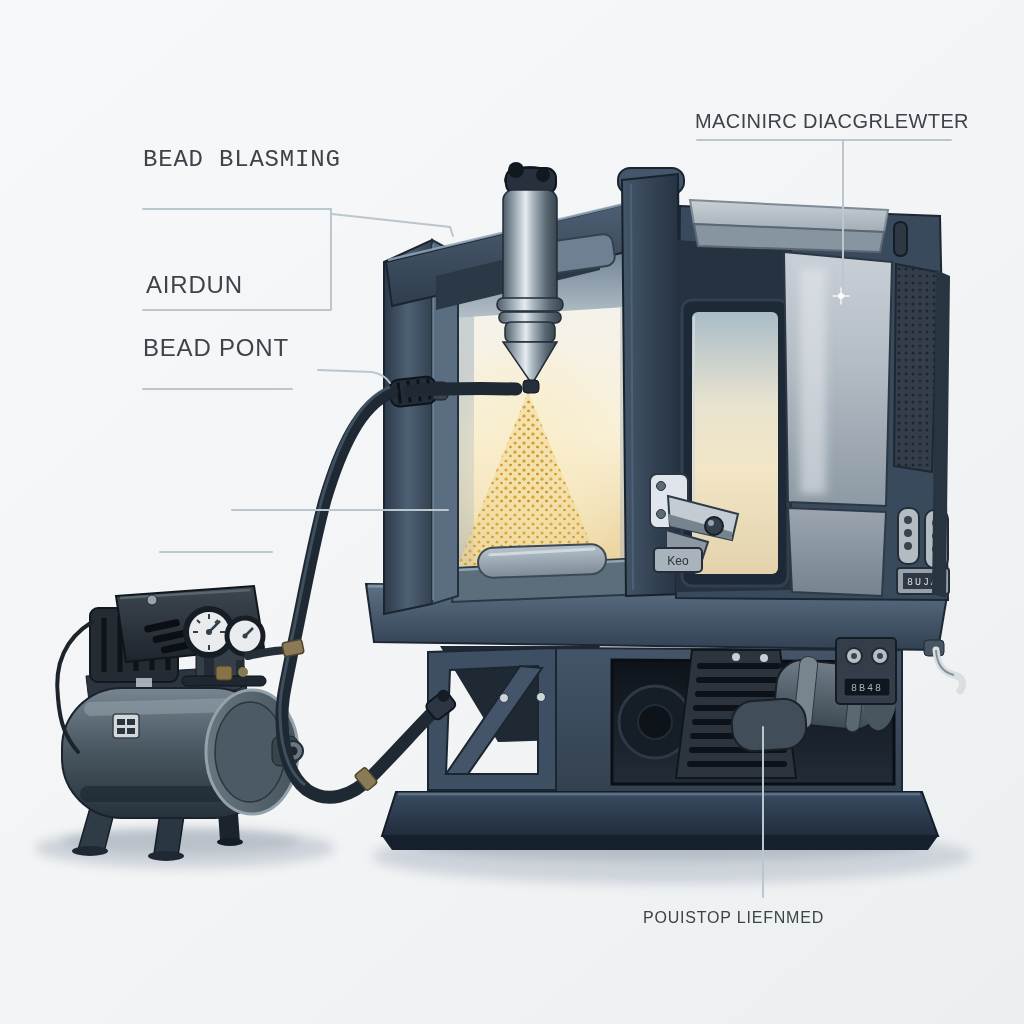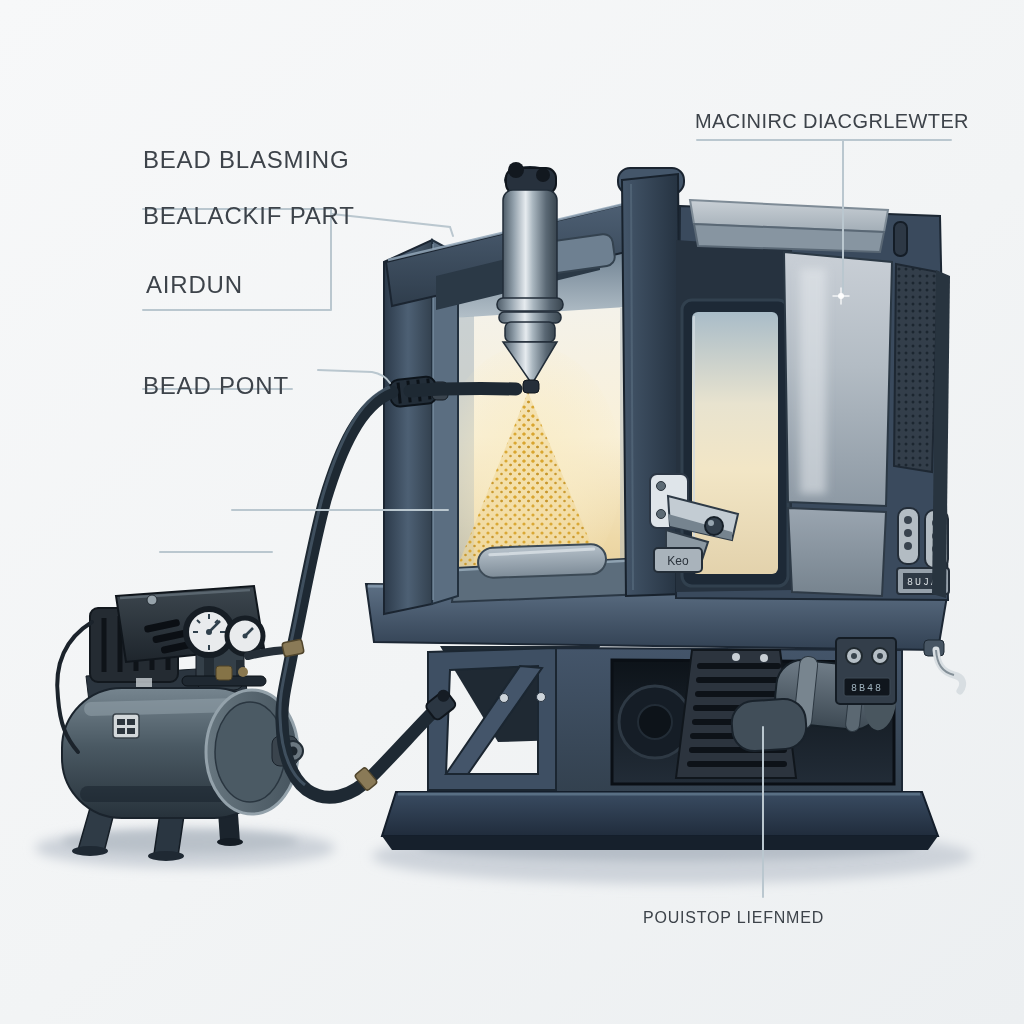--- a/index.html
+++ b/index.html
@@ -359,25 +359,25 @@
     <path d="M232 510 L448 510 M160 552 L272 552"></path>
     <path d="M697 140 L951 140 M843 140 L843 292"></path>
     <path d="M763 727 L763 897"></path>
     <g stroke="#ffffff">
       <circle cx="841" cy="296" r="3" fill="#ffffff" stroke="none" opacity=".95"></circle>
       <path d="M841 288 V304 M833 296 H849" stroke-width="1.5" opacity=".8"></path>
     </g>
   </g>
 </svg>
 
-<div class="label" style="left:143px;top:146px;"><span>BEAD BLASMING</span><br>
-<span>BEALACKIF PART</span></div>
+<div class="label" style="left:143px;top:146px;font-family:Liberation Mono, monospace;"><span>BEAD BLASMING</span><br>
+</div>
 
 <div class="label" style="left:146px;top:271px;">AIRDUN</div>
 
-<div class="label" style="left:143px;top:372px;">BEAD PONT</div>
+<div class="label" style="left:143px;top:334px;">BEAD PONT</div>
 
 
 <div class="label small" style="left:695px;top:109px;letter-spacing:.4px;">MACINIRC DIACGRLEWTER</div>
 
 <div class="label mid" style="left:643px;top:904px;">POUISTOP LIEFNMED</div>
 
 </div>
 
 </body></html>

